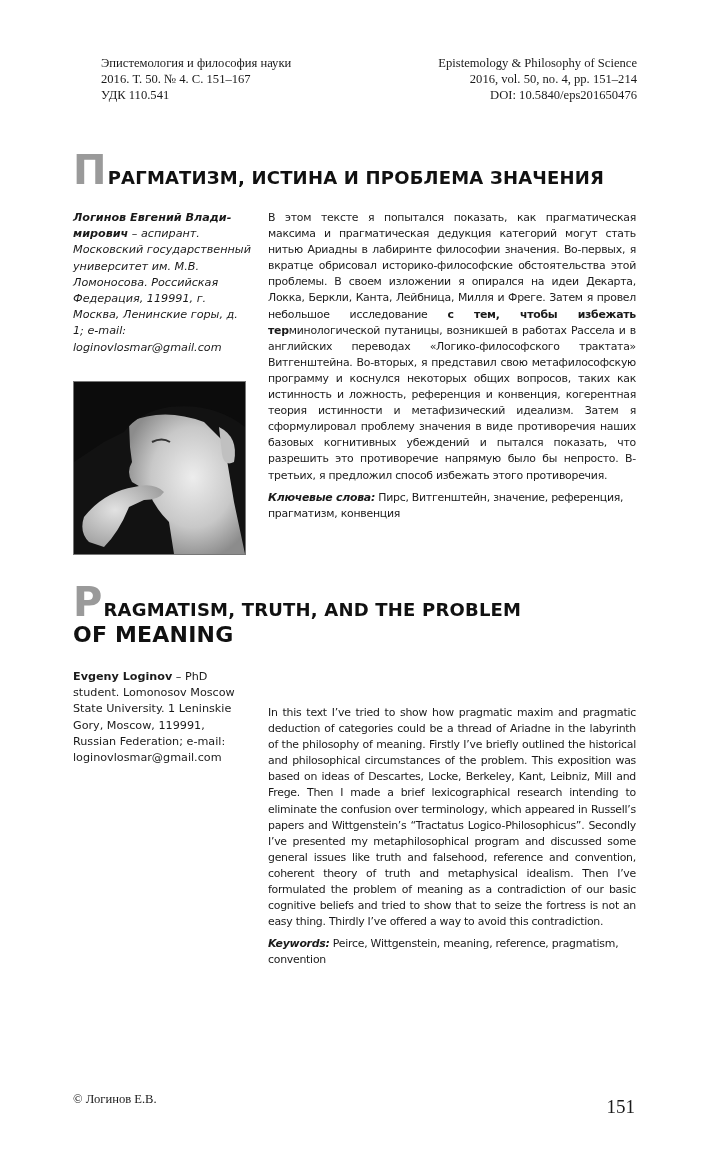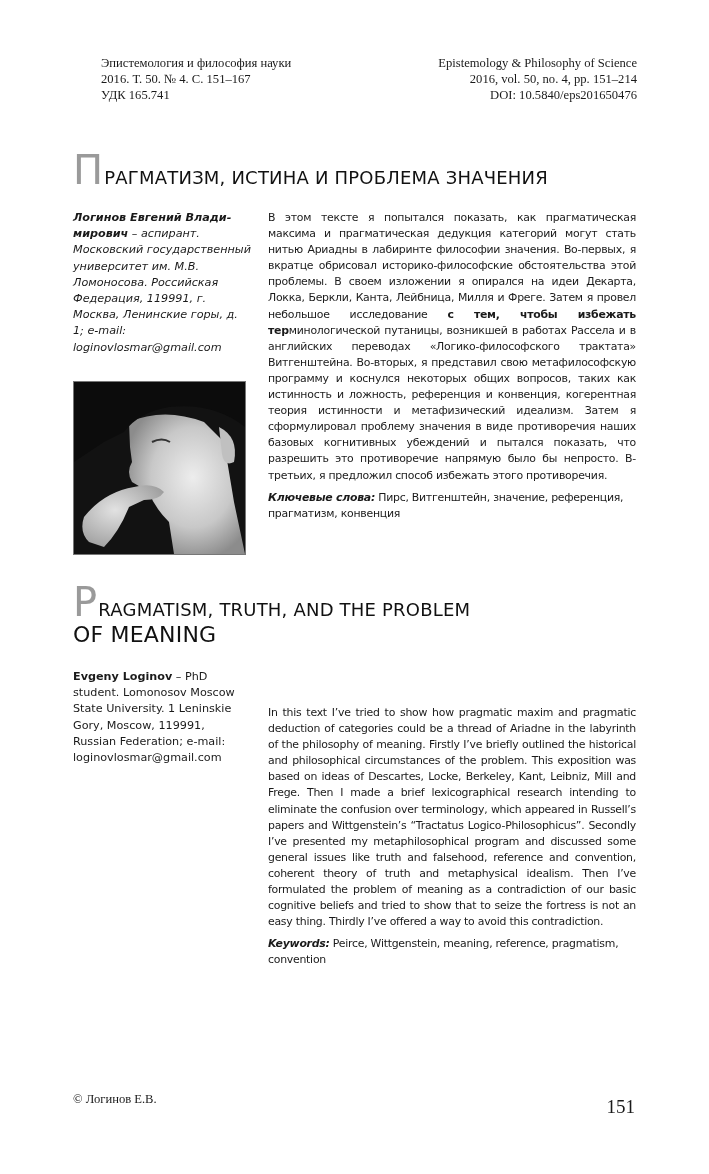--- a/index.html
+++ b/index.html
@@ -2,21 +2,21 @@
 <html><head>
 <meta charset="utf-8">
 <style>
   html, body { margin: 0; padding: 0; background: #ffffff; }
   body { width: 709px; height: 1174px; position: relative; overflow: hidden; color: #1a1a1a; }
   .serif { font-family: "Liberation Serif", "DejaVu Serif", serif; }
 
   .hdr-left { position: absolute; left: 73px; top: 55px; font-size: 12.6px; line-height: 16px; margin-left: 28px; }
   .hdr-right { position: absolute; right: 72px; top: 55px; font-size: 12.6px; line-height: 16px; text-align: right; }
 
-  .title { position: absolute; left: 73px; font-family: "DejaVu Sans", sans-serif; font-weight: normal; color: #111; letter-spacing: 0.2px; }
+  .title { position: absolute; left: 73px; font-family: "DejaVu Sans", sans-serif; font-weight: bold; color: #111; letter-spacing: 0.2px; }
   .title .cap { color: #9a9a9a; font-size: 40px; line-height: 40px; vertical-align: baseline; margin-right: 1px; }
   .title .rest { font-size: 18px; }
   .title-ru { top: 150px; white-space: nowrap; }
   .title-en { top: 582px; line-height: 26px; }
   .title-en .line2 { display: block; font-size: 22px; margin-top: -2px; }
 
   .author { position: absolute; left: 73px; width: 178px; font-family: "DejaVu Sans", sans-serif; font-size: 11.2px; line-height: 16.2px; }
   .author b { font-weight: bold; }
   .author-ru { top: 210px; font-style: italic; }
   .author-en { top: 669px; }
@@ -37,21 +37,21 @@
 
   .footer-left { position: absolute; left: 73px; top: 1092px; font-size: 12.6px; }
   .footer-right { position: absolute; right: 74px; top: 1096px; font-size: 19px; }
 </style>
 </head>
 <body>
 
 <div class="hdr-left serif">
   <div>Эпистемология и философия науки</div>
   <div>2016. Т. 50. № 4. С. 151–167</div>
-  <div>УДК 165.741</div>
+  <div>УДК 110.541</div>
 </div>
 
 <div class="hdr-right serif">
   <div>Epistemology &amp; Philosophy of Science</div>
   <div>2016, vol. 50, no. 4, pp. 151–214</div>
   <div>DOI: 10.5840/eps201650476</div>
 </div>
 
 <div class="title title-ru">
   <span class="cap">П</span><span class="rest">РАГМАТИЗМ, ИСТИНА И ПРОБЛЕМА ЗНАЧЕНИЯ</span>

